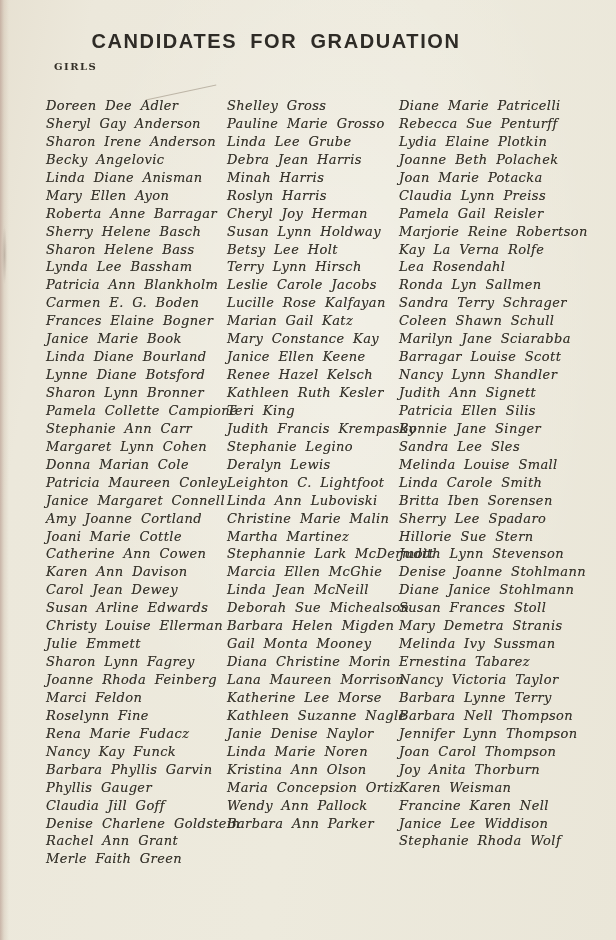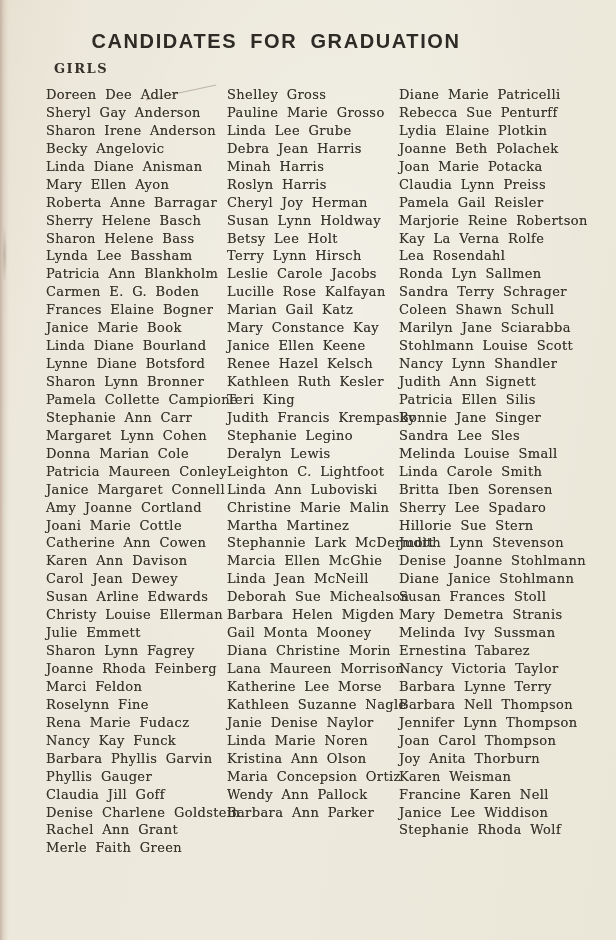--- a/index.html
+++ b/index.html
@@ -47,28 +47,28 @@
     font-weight: bold;
     font-size: 20px;
     letter-spacing: 1.6px;
     word-spacing: 6px;
     color: #2e2b26;
   }
   .section-label {
     position: absolute;
     left: 54px; top: 61px;
     font-weight: bold;
-    font-size: 13px;
+    font-size: 10px;
     letter-spacing: 1.5px;
     color: #343028;
   }
   .name-list {
     position: absolute;
-    left: 0; top: 86px;
-    width: 616px; height: 800px;
+    left: 0; top: 97px;
+    width: 616px; height: 800px; font-style: italic;
   }
   .col {
     position: absolute;
     top: 0;
   }
   .col-1 { left: 46px;  width: 182px; }
   .col-2 { left: 227px; width: 173px; }
   .col-3 { left: 399px; width: 195px; }
   .name-row {
     height: 17.95px;
@@ -190,21 +190,21 @@
         <div class="name-row">Joan Marie Potacka</div>
         <div class="name-row">Claudia Lynn Preiss</div>
         <div class="name-row">Pamela Gail Reisler</div>
         <div class="name-row">Marjorie Reine Robertson</div>
         <div class="name-row">Kay La Verna Rolfe</div>
         <div class="name-row">Lea Rosendahl</div>
         <div class="name-row">Ronda Lyn Sallmen</div>
         <div class="name-row">Sandra Terry Schrager</div>
         <div class="name-row">Coleen Shawn Schull</div>
         <div class="name-row">Marilyn Jane Sciarabba</div>
-        <div class="name-row">Stohlmann Louise Scott</div>
+        <div class="name-row">Barragar Louise Scott</div>
         <div class="name-row">Nancy Lynn Shandler</div>
         <div class="name-row">Judith Ann Signett</div>
         <div class="name-row">Patricia Ellen Silis</div>
         <div class="name-row">Bonnie Jane Singer</div>
         <div class="name-row">Sandra Lee Sles</div>
         <div class="name-row">Melinda Louise Small</div>
         <div class="name-row">Linda Carole Smith</div>
         <div class="name-row">Britta Iben Sorensen</div>
         <div class="name-row">Sherry Lee Spadaro</div>
         <div class="name-row">Hillorie Sue Stern</div>

